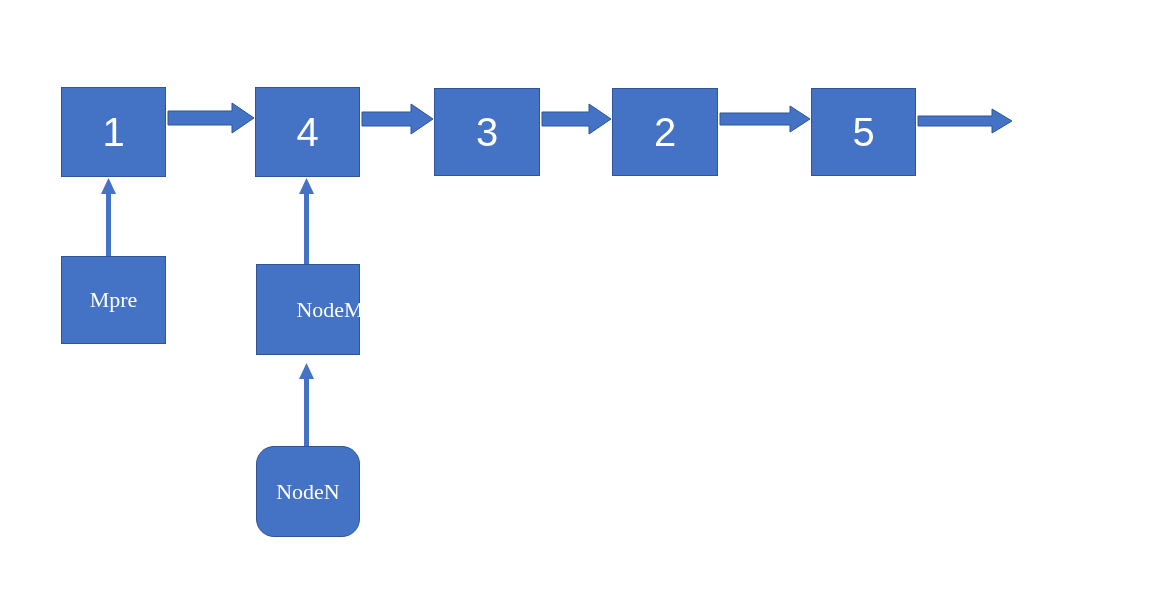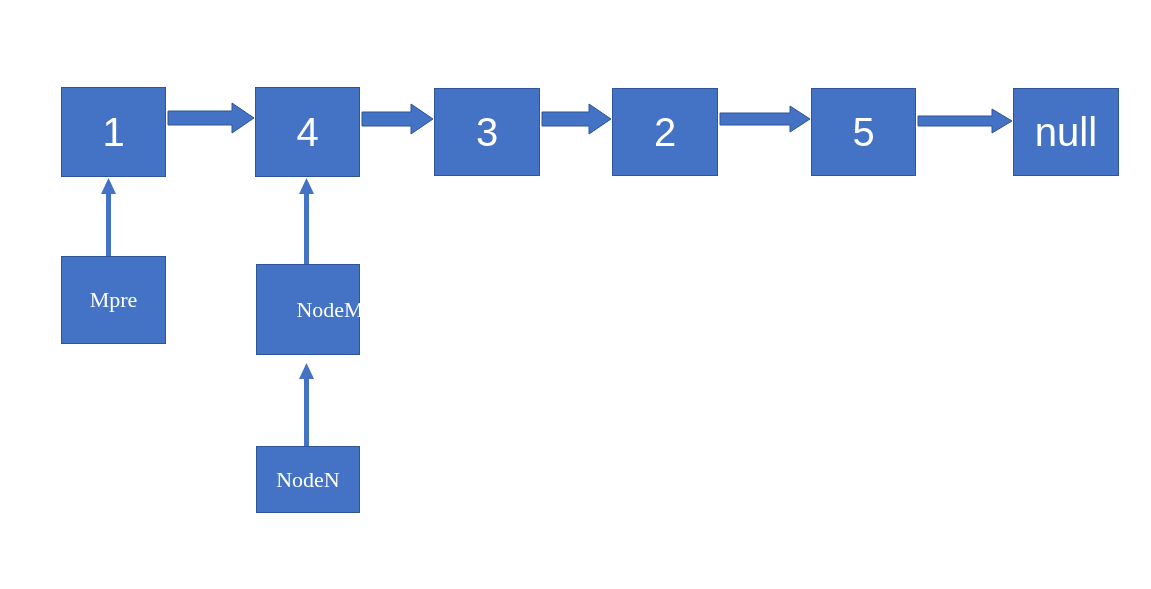--- a/index.html
+++ b/index.html
@@ -99,25 +99,22 @@
     </div>
     <div class="node-box num" style="left: 434px; top: 88px; width: 106px; height: 88px; background: rgb(68, 114, 196); border-color: rgb(46, 85, 151); color: rgb(255, 255, 255);">
       <span>3</span>
     </div>
     <div class="node-box num" style="left: 612px; top: 88px; width: 106px; height: 88px; background: rgb(68, 114, 196); border-color: rgb(46, 85, 151); color: rgb(255, 255, 255);">
       <span>2</span>
     </div>
     <div class="node-box num" style="left: 811px; top: 88px; width: 105px; height: 88px; background: rgb(68, 114, 196); border-color: rgb(46, 85, 151); color: rgb(255, 255, 255);">
       <span>5</span>
     </div>
-    <div class="node-box num" style="left: 1013px; top: 88px; width: 106px; height: 88px; background: rgb(68, 114, 196); border-color: rgb(46, 85, 151); color: rgb(255, 255, 255);">
-      <span>null</span>
-    </div>
     <div class="node-box label" style="left: 61px; top: 256px; width: 105px; height: 88px; background: rgb(68, 114, 196); border-color: rgb(46, 85, 151); color: rgb(255, 255, 255);">
       <span>Mpre</span>
     </div>
     <div class="node-box label" style="left: 256px; top: 264px; width: 104px; height: 91px; background: rgb(68, 114, 196); border-color: rgb(46, 85, 151); color: rgb(255, 255, 255); padding-left: 44px;">
       <span>NodeM</span>
     </div>
-    <div class="node-box label" style="left: 256px; top: 446px; width: 104px; height: 67px; background: rgb(68, 114, 196); border-color: rgb(46, 85, 151); color: rgb(255, 255, 255);">
+    <div class="node-box label" style="left: 256px; top: 446px; width: 104px; height: 91px; background: rgb(68, 114, 196); border-color: rgb(46, 85, 151); color: rgb(255, 255, 255); border-radius: 18px;">
       <span>NodeN</span>
     </div>
   </div>
 
 </body></html>

